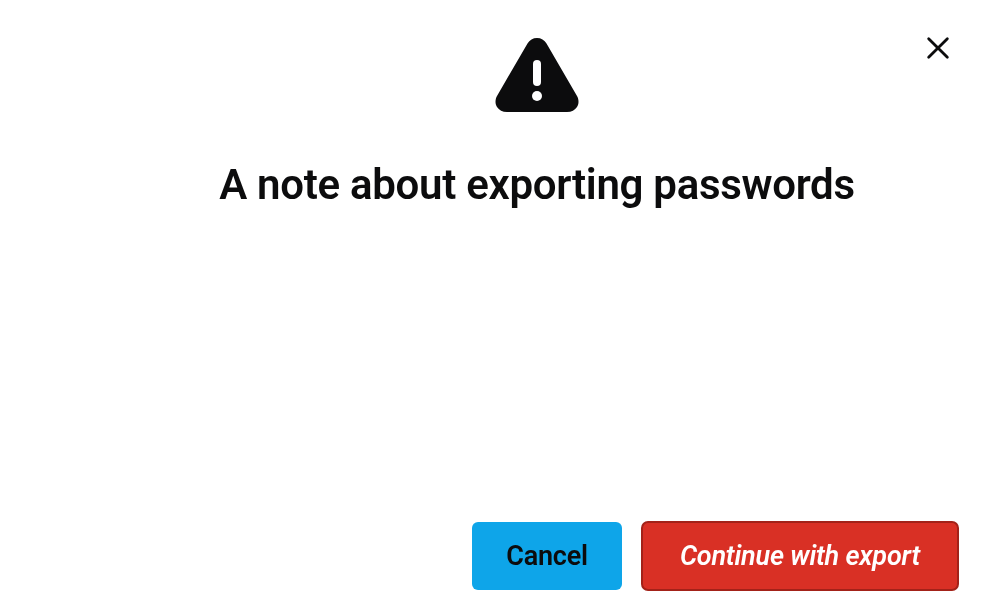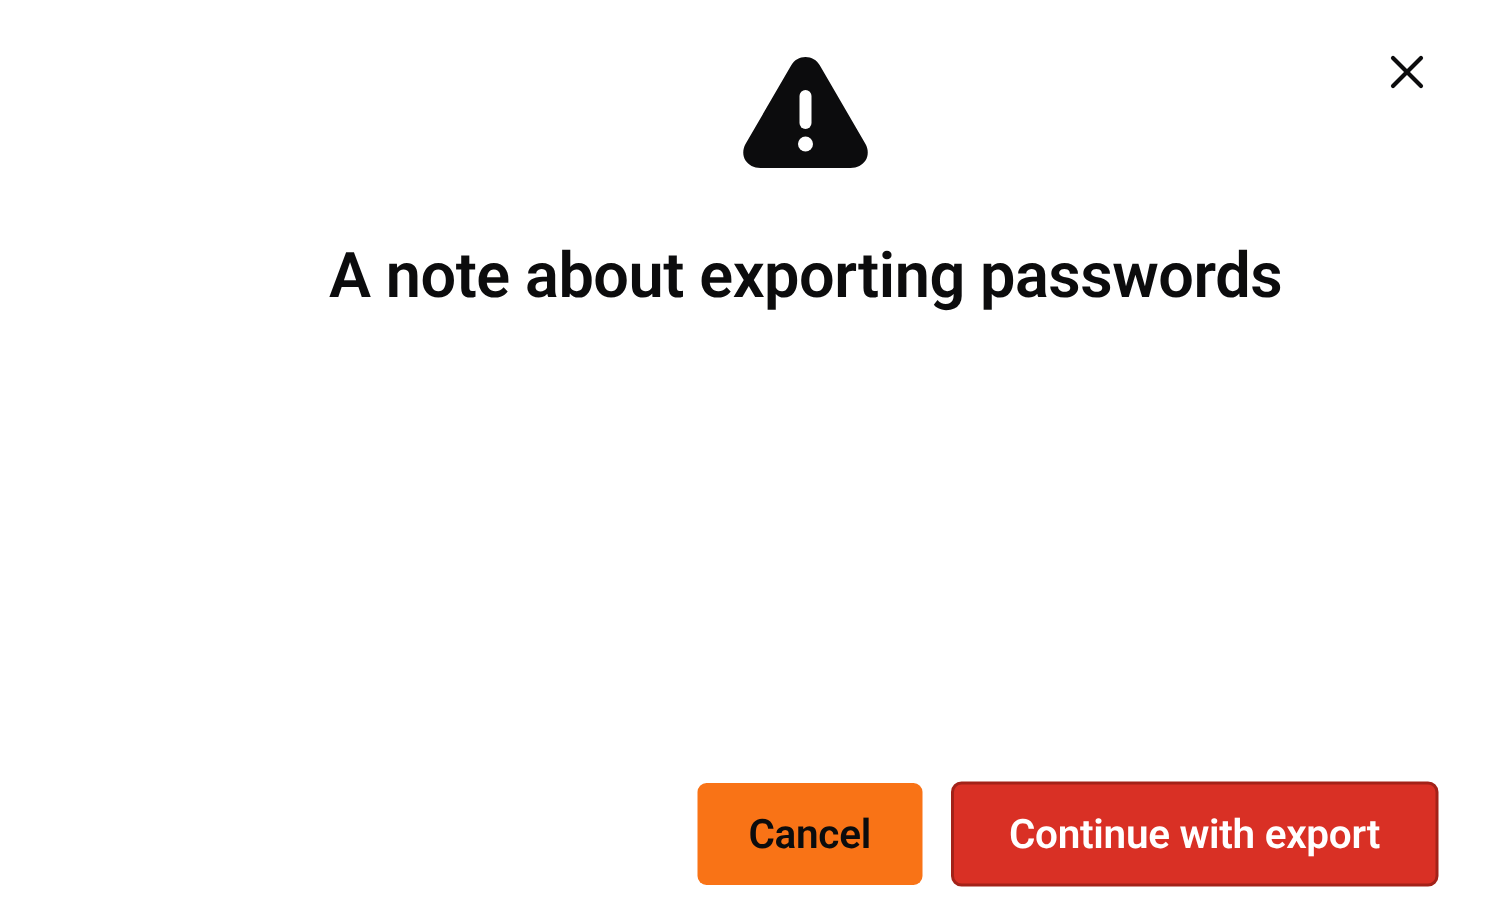--- a/index.html
+++ b/index.html
@@ -89,30 +89,31 @@
       font-size: 27px;
       font-weight: 600;
       padding: 18px 34px;
       border: none;
       border-radius: 6px;
       cursor: pointer;
       letter-spacing: -0.2px;
     }
     
     .btn-secondary {
-      background: #f97316;
+      background: #0ea5e9;
       color: #0c0c0d;
     }
     
     .btn-primary {
       background: #d93025;
       color: #ffffff;
       outline: 2px solid #a32219;
       outline-offset: -1px;
       padding: 18px 38px;
+      font-style: italic;
     }
   </style>
 </head>
 <body>
 
 <button class="close-button" aria-label="Close">
   <span>
     <svg viewBox="0 0 24 24" fill="none" stroke="#0c0c0d" stroke-width="2.4" stroke-linecap="round">
       <line x1="4" y1="4" x2="20" y2="20"></line>
       <line x1="20" y1="4" x2="4" y2="20"></line>

